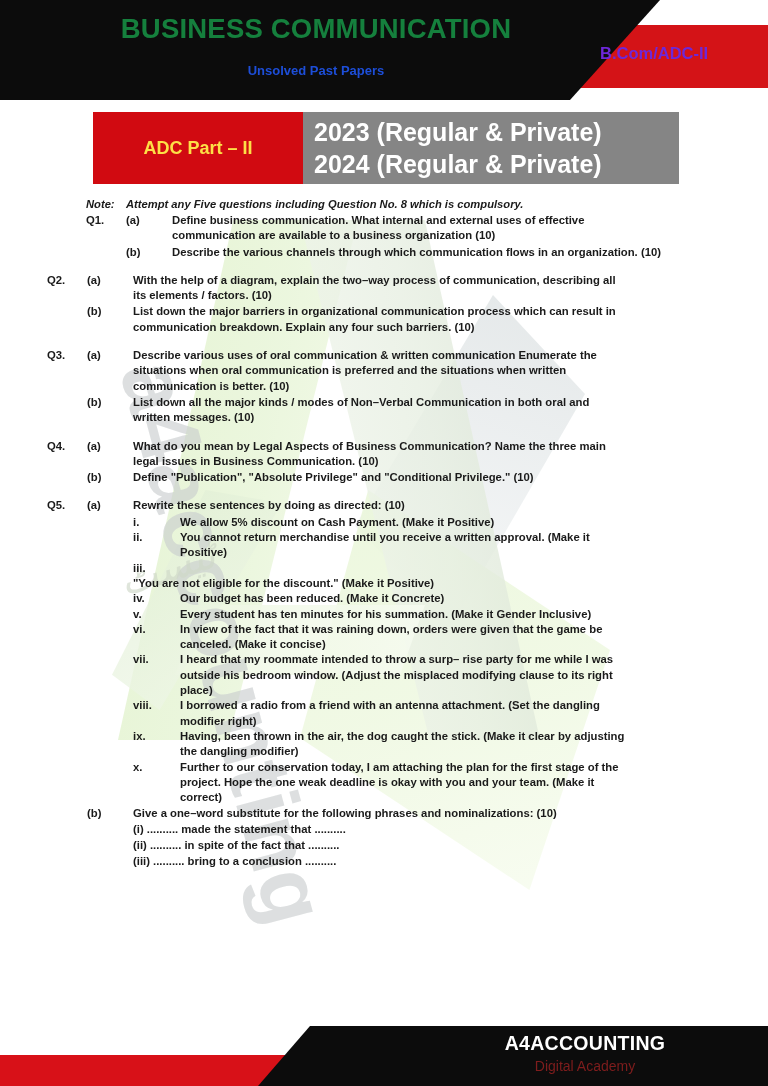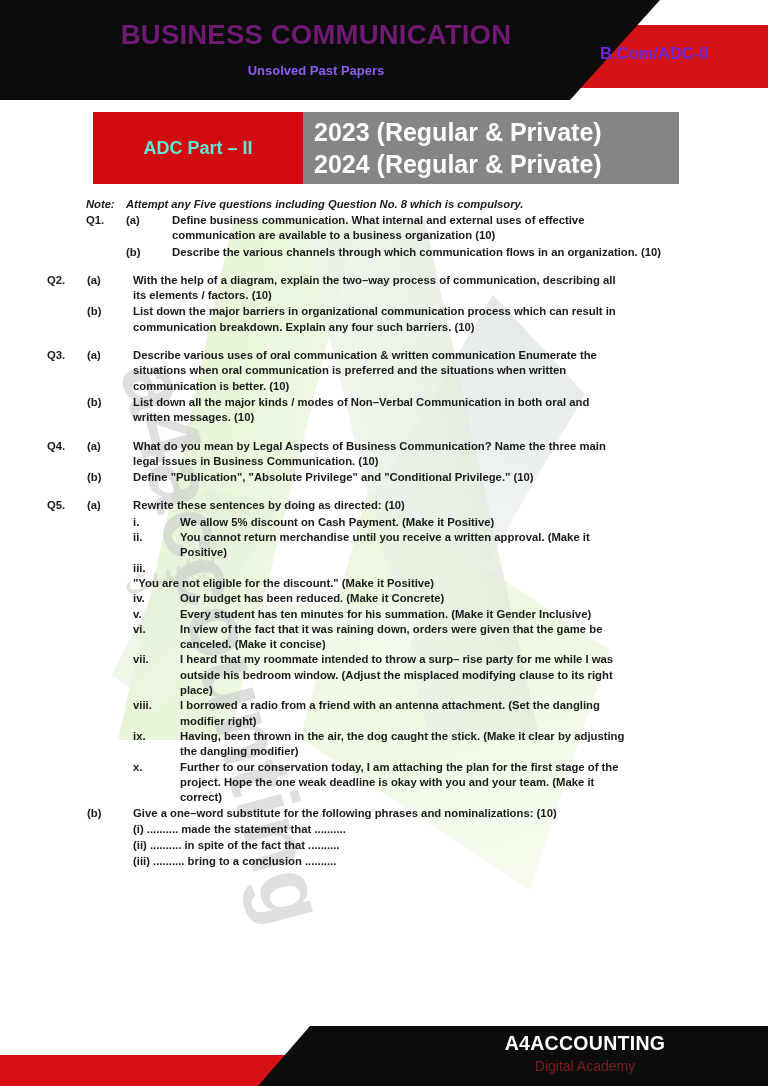--- a/index.html
+++ b/index.html
@@ -30,35 +30,35 @@
   }
   .hdr-black {
     position: absolute;
     left: 0; top: 0;
     width: 660px; height: 100px;
     background: #0c0c0c;
     clip-path: polygon(0 0, 660px 0, 570px 100px, 0 100px);
   }
   .hdr-title {
     position: absolute;
-    left: 66px; top: 19px;
+    left: 66px; top: 13px;
     width: 500px;
     text-align: center;
-    color: #701a75;
+    color: #15803d;
     font-size: 27.5px;
     font-weight: bold;
     letter-spacing: 0.2px;
     white-space: nowrap;
   }
   .hdr-sub {
     position: absolute;
     left: 66px; top: 63px;
     width: 500px;
     text-align: center;
-    color: #8b5cf6;
+    color: #1d4ed8;
     font-size: 13px;
     font-weight: bold;
   }
   .hdr-course {
     position: absolute;
     left: 600px; top: 44px;
     color: #6d28d9;
     font-size: 16.5px;
     font-weight: bold;
     white-space: nowrap;
@@ -73,21 +73,21 @@
   .tb-red {
     position: absolute;
     left: 93px; top: 0;
     width: 210px; height: 72px;
     background: #d10a11;
     display: flex;
     align-items: center;
     justify-content: center;
   }
   .tb-red-label {
-    color: #5eead4;
+    color: #fde047;
     font-size: 18px;
     font-weight: bold;
     white-space: nowrap;
   }
   .tb-gray {
     position: absolute;
     left: 303px; top: 0;
     width: 376px; height: 72px;
     background: #858585;
     padding: 4px 0 0 11px;

